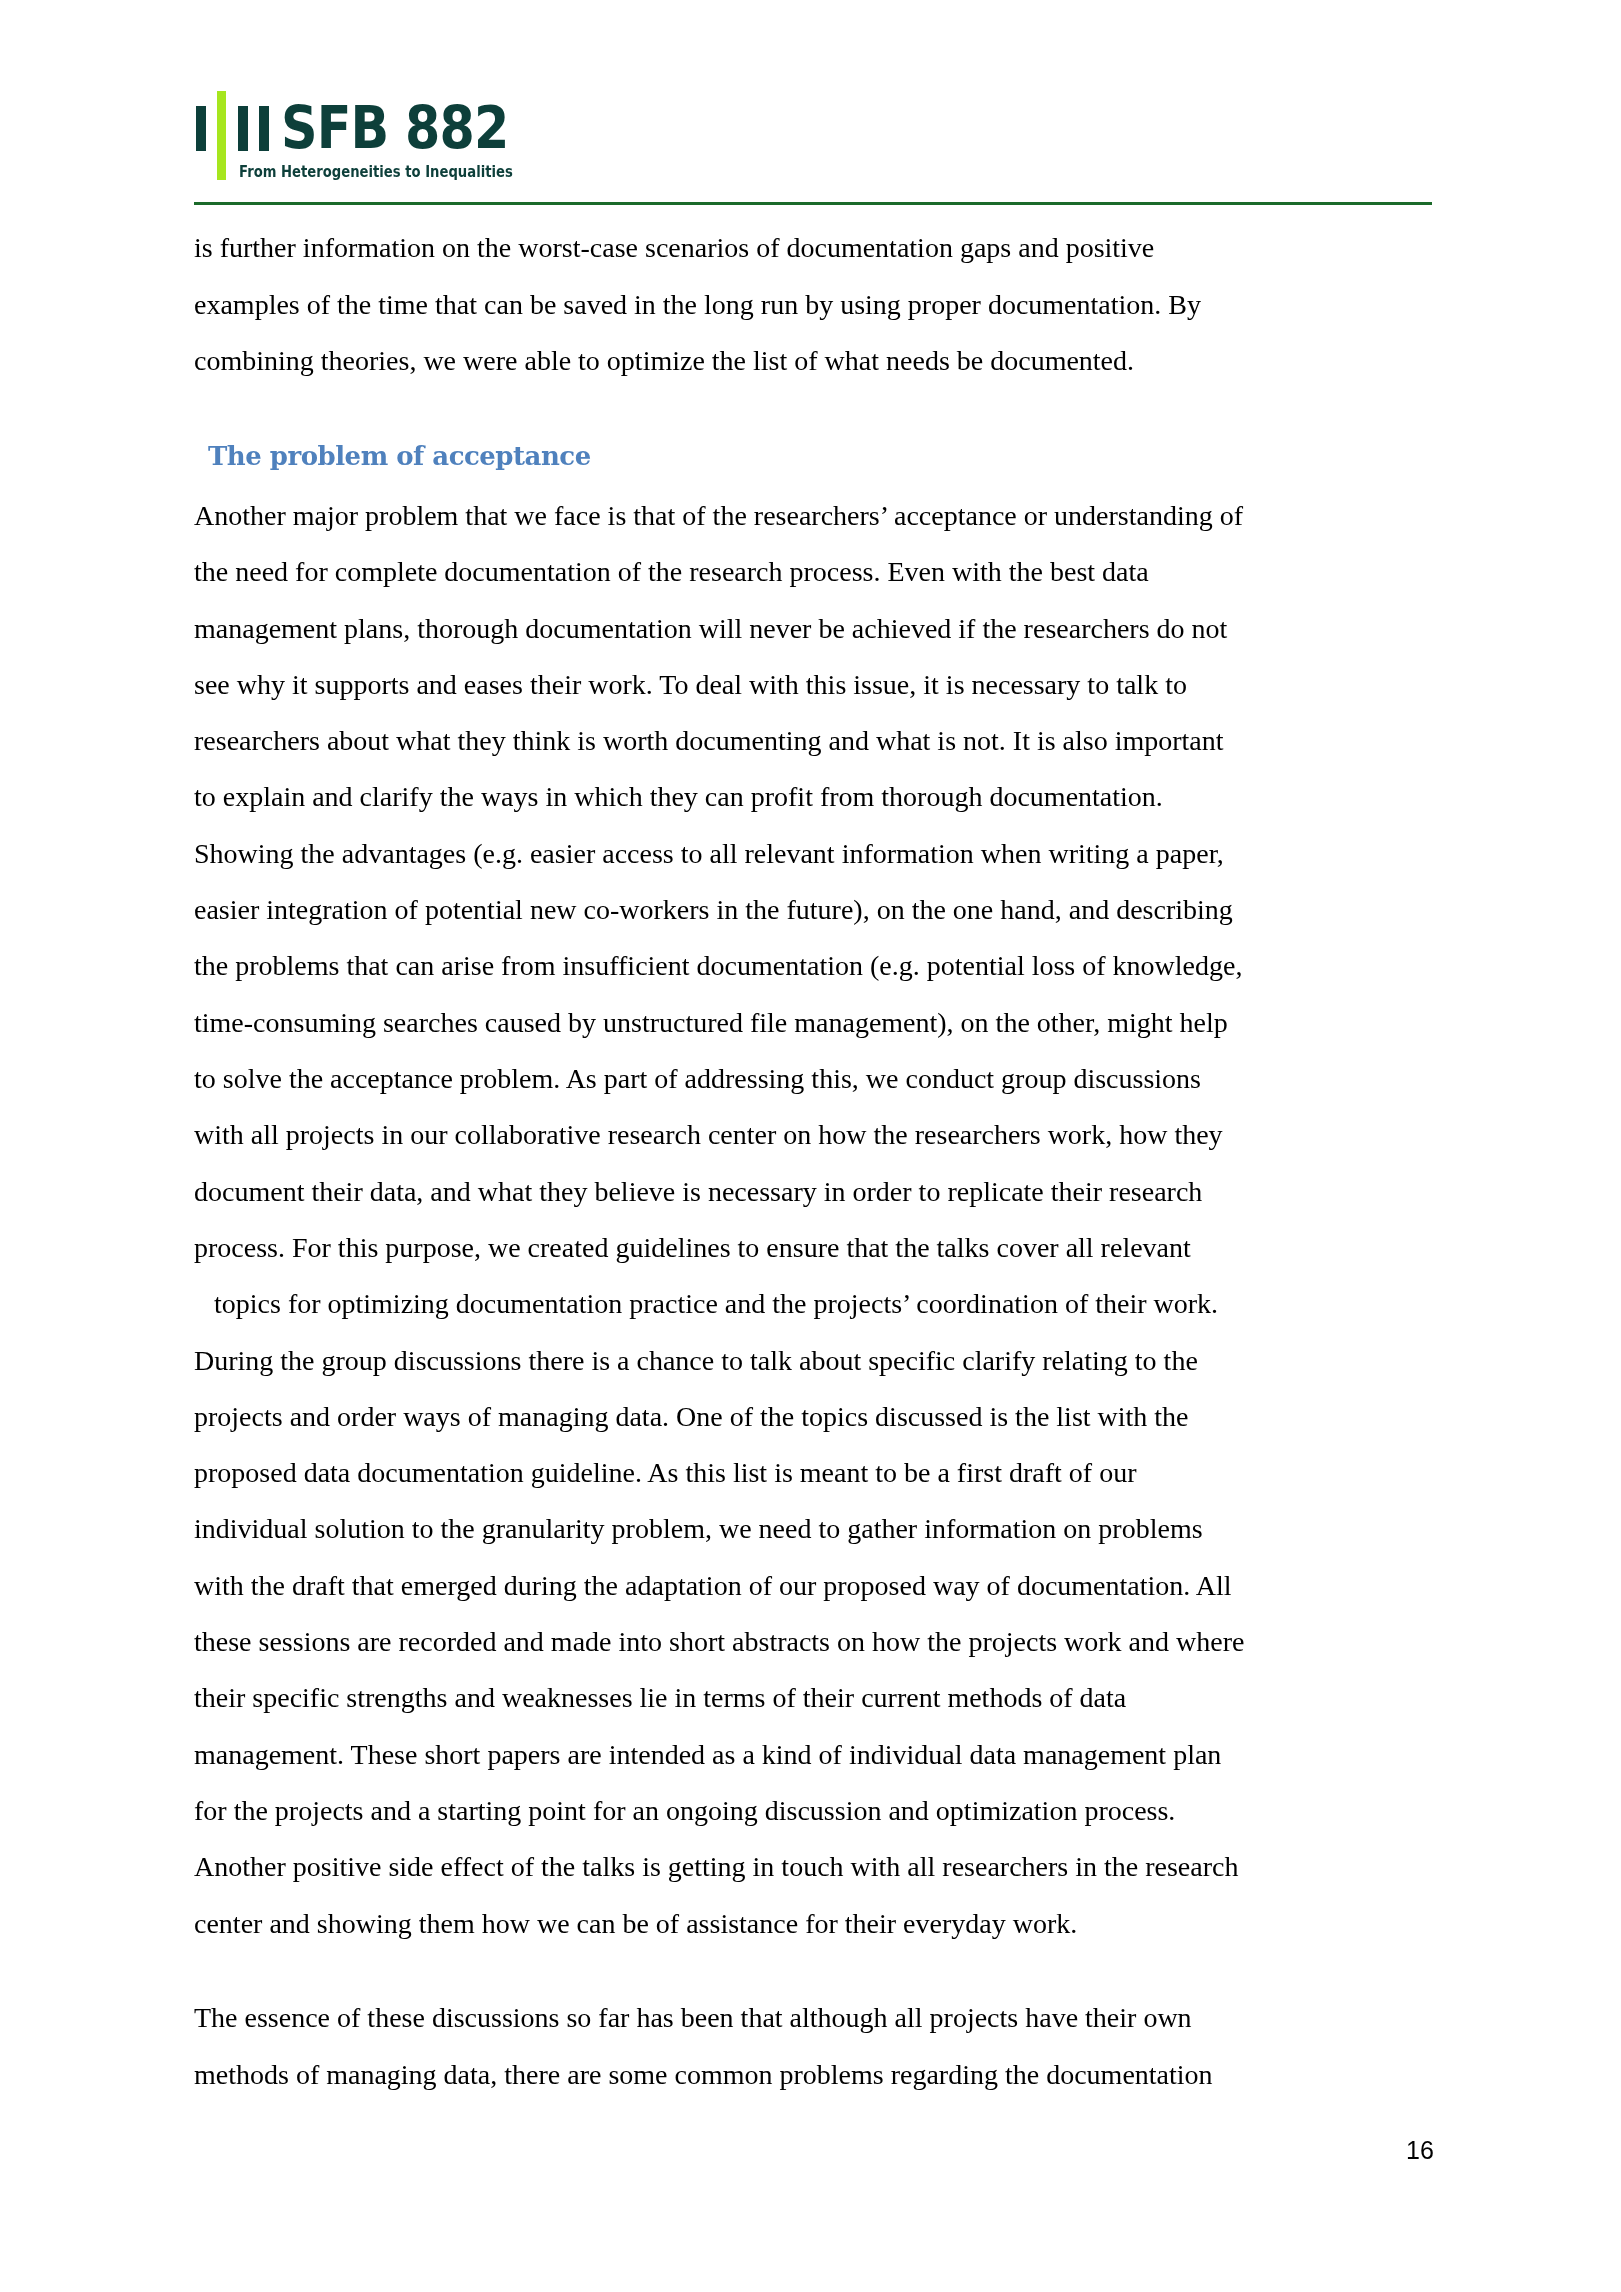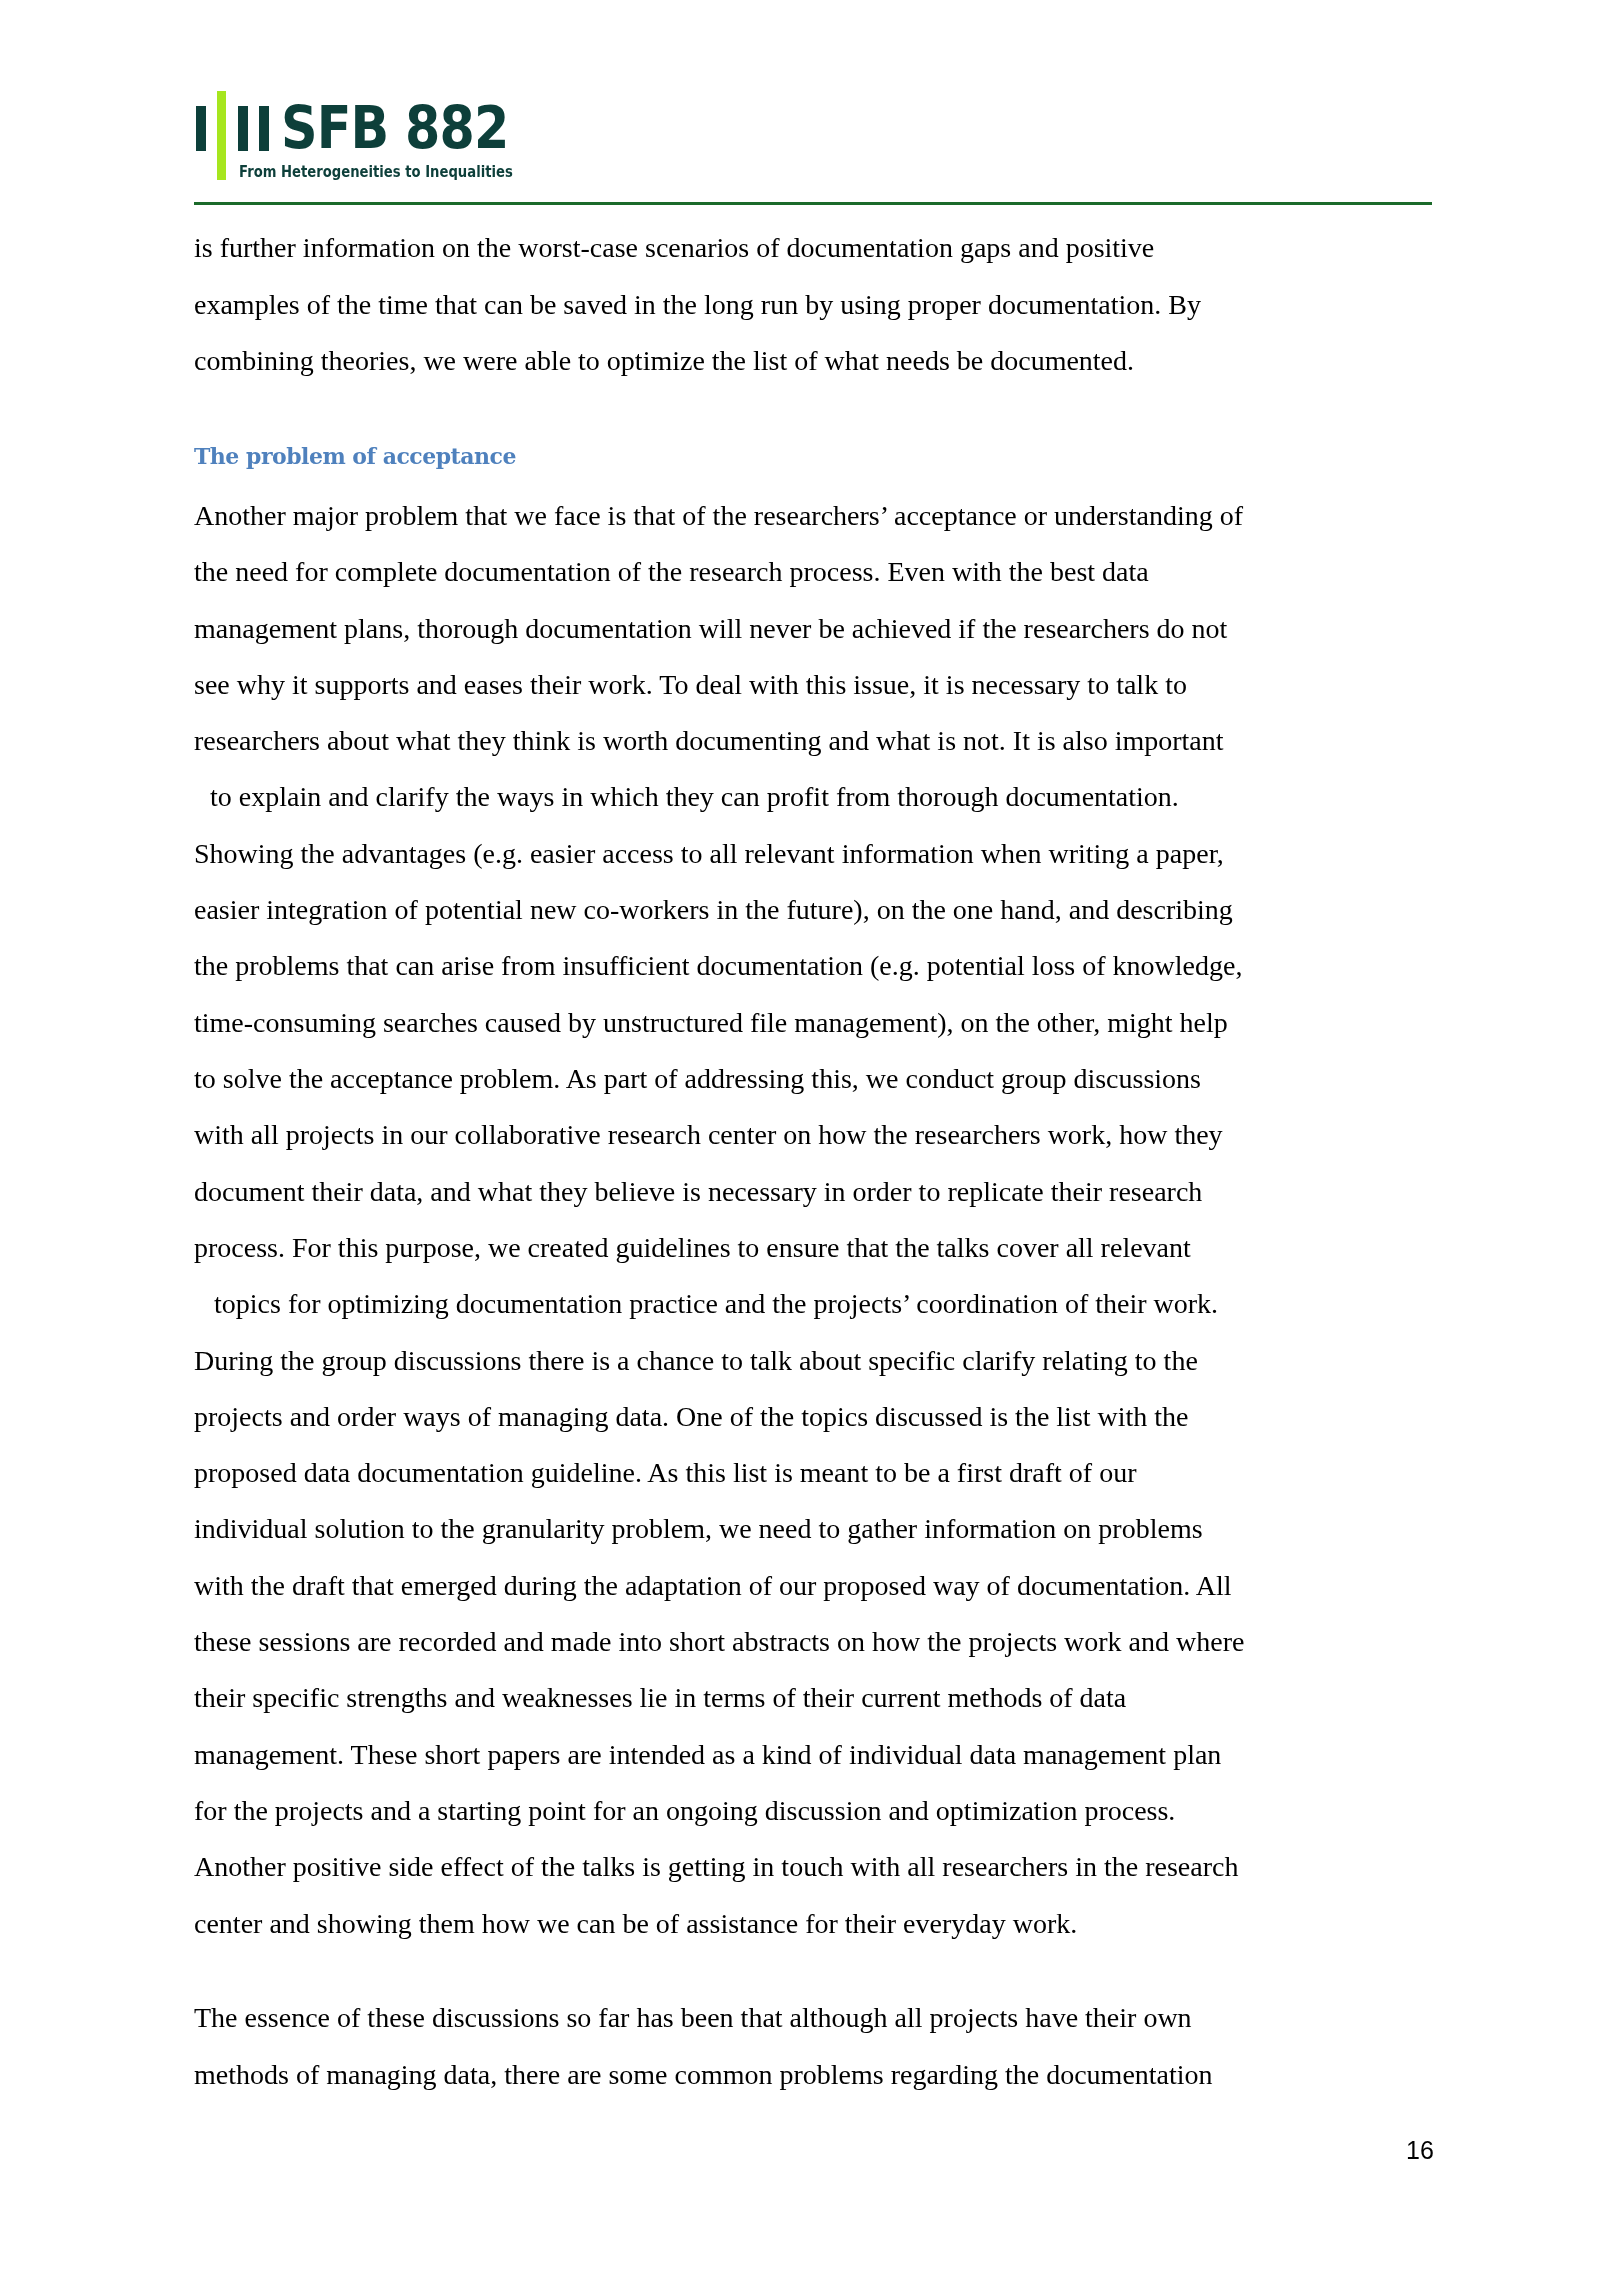--- a/index.html
+++ b/index.html
@@ -75,24 +75,24 @@
     .line {
       position: absolute;
       left: 0;
       font-size: 28px;
       line-height: 35px;
       white-space: nowrap;
       color: #000000;
     }
     .heading {
       position: absolute;
-      left: 0;
+      left: 14px;
       font-family: "DejaVu Serif", "Liberation Serif", serif;
       font-weight: bold;
-      font-size: 22px;
+      font-size: 26px;
       line-height: 35px;
       color: #4f81bd;
       white-space: nowrap;
       letter-spacing: -0.5px;
     }
     .page-number {
       position: absolute;
       left: 1406px;
       top: 2137px;
       font-family: "Liberation Sans", "DejaVu Sans", sans-serif;
@@ -121,21 +121,21 @@
       <div class="line" style="top: 287px;">examples of the time that can be saved in the long run by using proper documentation. By</div>
       <div class="line" style="top: 343px;">combining theories, we were able to optimize the list of what needs be documented.</div>
     </div>
   <div class="heading" id="heading" style="top: 439px;">The problem of acceptance</div>
   <div id="p2">
       <div class="line" style="top: 498px;">Another major problem that we face is that of the researchers’ acceptance or understanding of</div>
       <div class="line" style="top: 554px;">the need for complete documentation of the research process. Even with the best data</div>
       <div class="line" style="top: 611px;">management plans, thorough documentation will never be achieved if the researchers do not</div>
       <div class="line" style="top: 667px;">see why it supports and eases their work. To deal with this issue, it is necessary to talk to</div>
       <div class="line" style="top: 723px;">researchers about what they think is worth documenting and what is not. It is also important</div>
-      <div class="line" style="top: 779px; margin-left: 16px;">to explain and clarify the ways in which they can profit from thorough documentation.</div>
+      <div class="line" style="top: 779px;">to explain and clarify the ways in which they can profit from thorough documentation.</div>
       <div class="line" style="top: 836px;">Showing the advantages (e.g. easier access to all relevant information when writing a paper,</div>
       <div class="line" style="top: 892px;">easier integration of potential new co-workers in the future), on the one hand, and describing</div>
       <div class="line" style="top: 948px;">the problems that can arise from insufficient documentation (e.g. potential loss of knowledge,</div>
       <div class="line" style="top: 1005px;">time-consuming searches caused by unstructured file management), on the other, might help</div>
       <div class="line" style="top: 1061px;">to solve the acceptance problem. As part of addressing this, we conduct group discussions</div>
       <div class="line" style="top: 1117px;">with all projects in our collaborative research center on how the researchers work, how they</div>
       <div class="line" style="top: 1174px;">document their data, and what they believe is necessary in order to replicate their research</div>
       <div class="line" style="top: 1230px;">process. For this purpose, we created guidelines to ensure that the talks cover all relevant</div>
       <div class="line" style="top: 1286px; margin-left: 20px;">topics for optimizing documentation practice and the projects’ coordination of their work.</div>
       <div class="line" style="top: 1343px;">During the group discussions there is a chance to talk about specific clarify relating to the</div>

